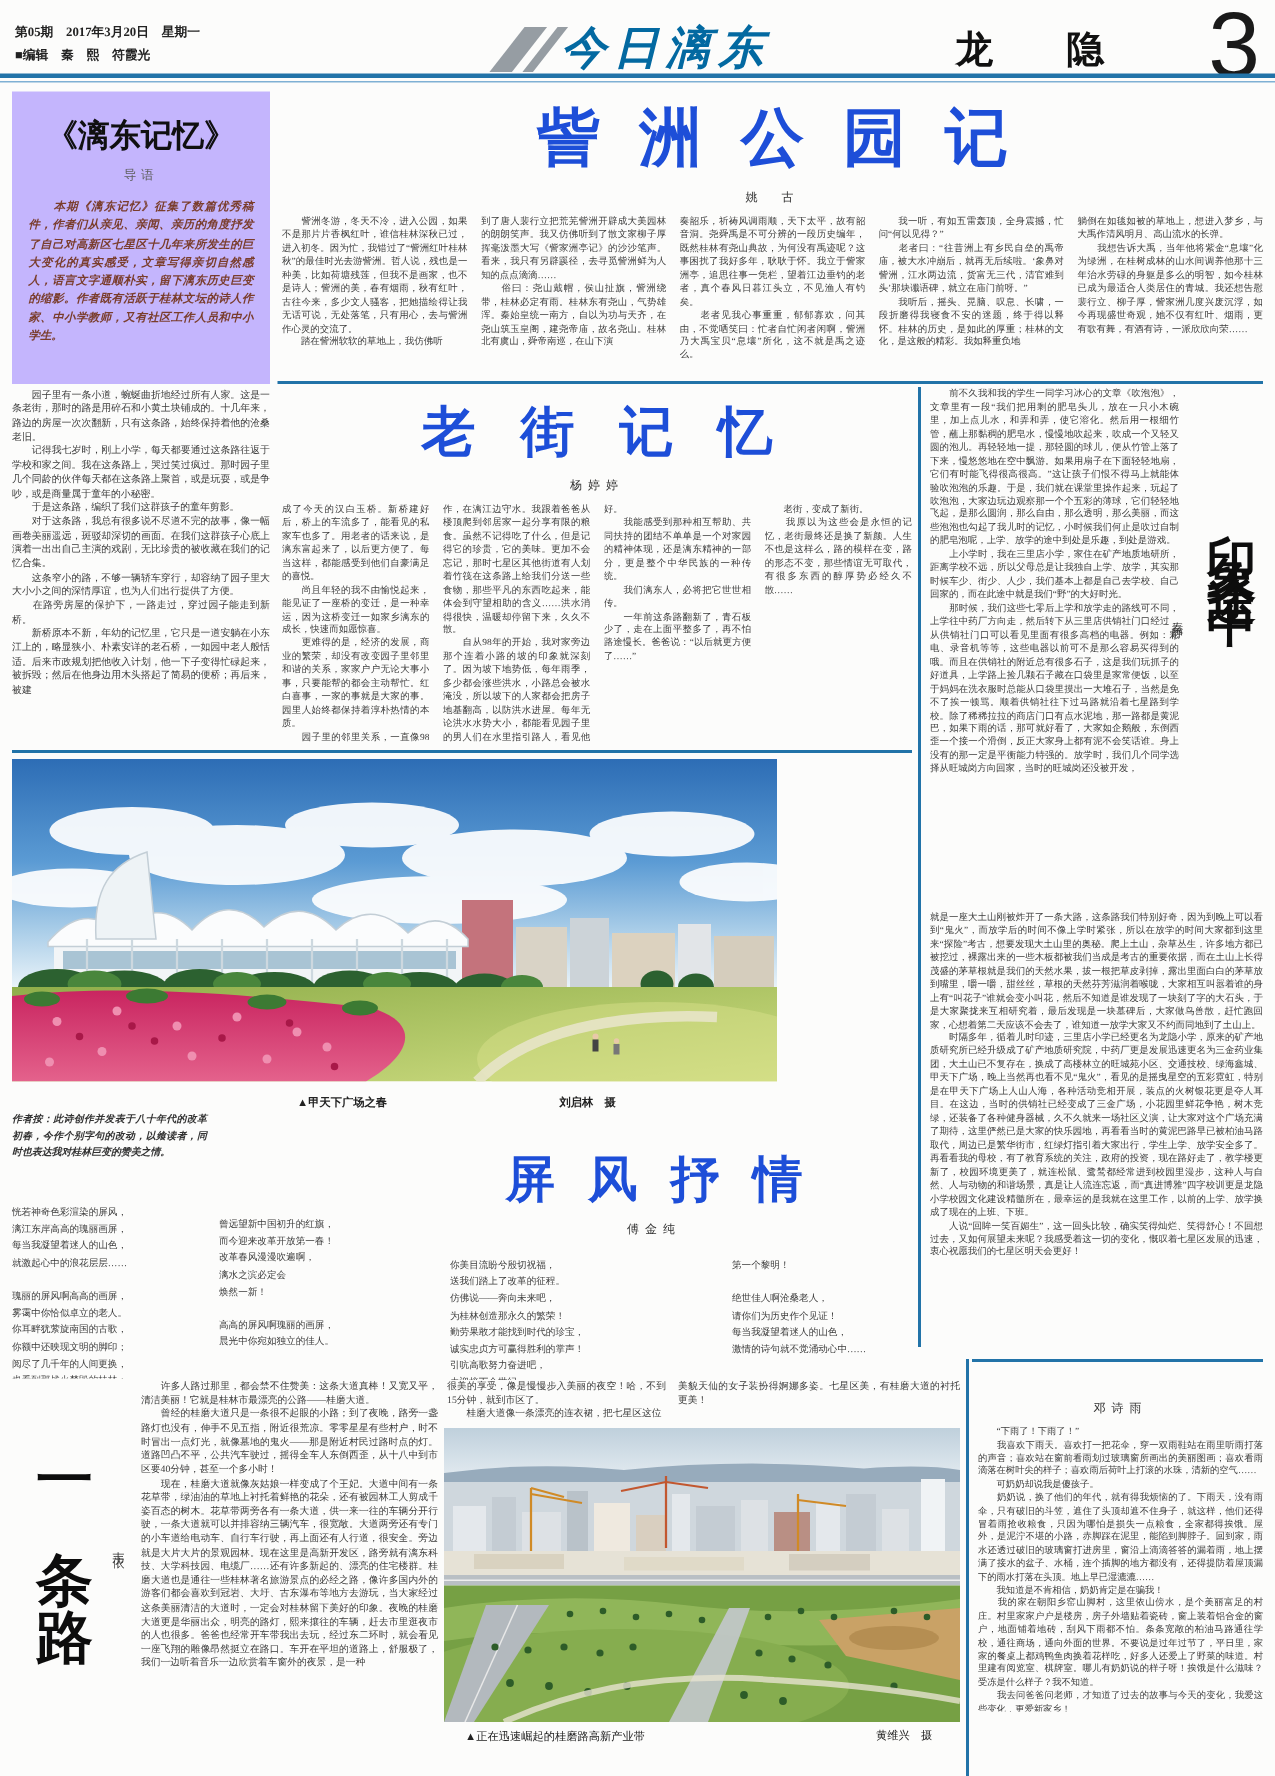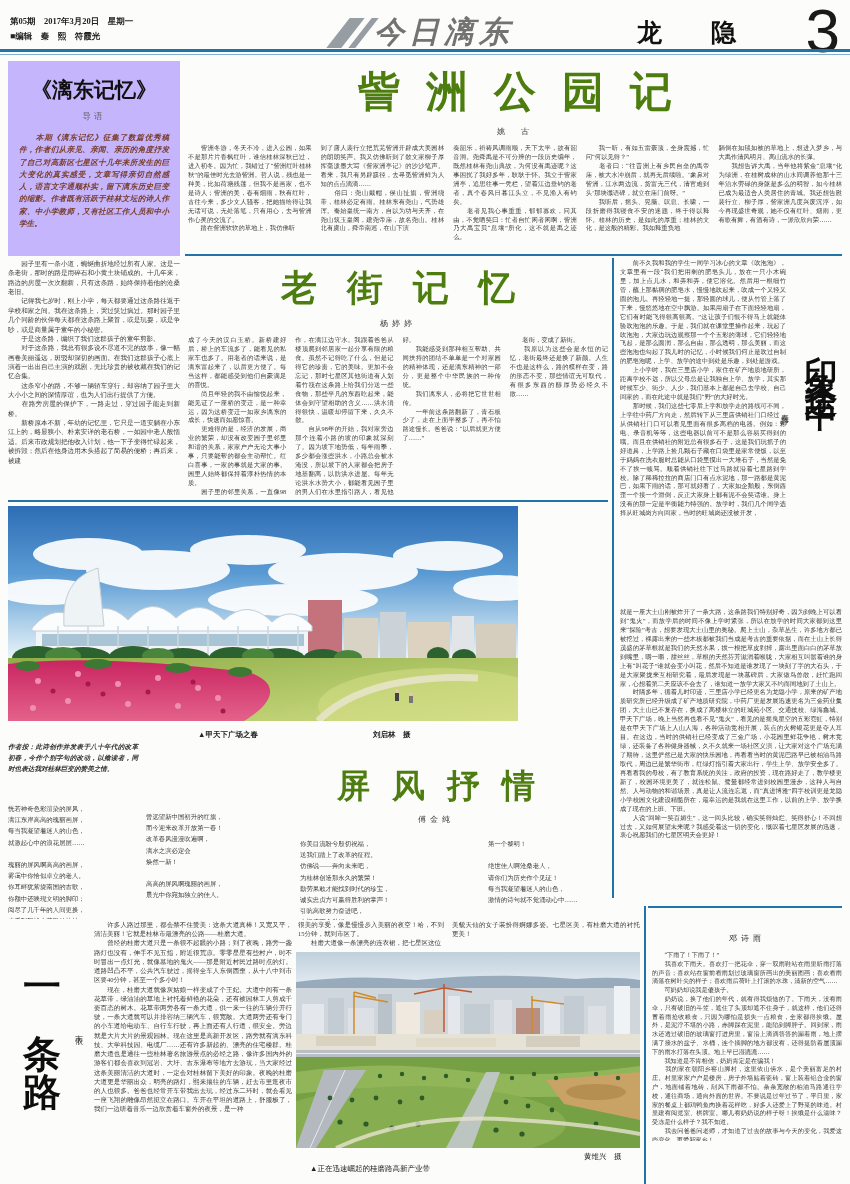--- a/index.html
+++ b/index.html
@@ -4,34 +4,34 @@
 <style>
   html,body{margin:0;padding:0;background:#e8e8e8;}
   .page{position:relative;width:850px;height:1184px;margin:0 auto;background:#fcfcfb;
         font-family:"Liberation Serif",serif;color:#2e2e2e;overflow:hidden;}
   .pos{position:absolute;}
   
   .hdr-issue{font-size:8.5px;font-weight:bold;line-height:1.8;color:#222;}
   .masthead-wrap{display:flex;align-items:center;gap:7px;}
   .slash{background:#969da3;height:30px;transform:skewX(-38deg);}
   .sl-a{width:15px;}  .sl-b{width:7px;}
-  .masthead{font-size:30px;font-weight:bold;font-style:italic;color:#737373;letter-spacing:5px;white-space:nowrap;}
+  .masthead{font-size:30px;font-weight:bold;font-style:italic;color:#0369a1;letter-spacing:5px;white-space:nowrap;}
   .section-name{font-size:25px;font-weight:bold;letter-spacing:12px;color:#111;white-space:nowrap;}
   .page-num{font-size:62px;font-family:"Liberation Sans",sans-serif;color:#1a1a1a;line-height:1;}
   .hrule{background:#2273a8;height:2px;}
   .hrule-light{background:#7fb0d4;height:1px;}
   .vrule{background:#2273a8;width:2px;}
   
   .mem-box{background:#c4b5fd;}
   .mb-title{margin-top:15px;text-align:center;font-family:"Liberation Sans",sans-serif;font-weight:bold;font-size:21px;color:#101010;}
   .mb-sub{text-align:center;font-size:8.5px;color:#5f5f5f;margin-top:7px;letter-spacing:3px;}
   .mb-body{margin:9px 11px 0;font-size:7.6px;line-height:1.62;color:#7a3d2c;font-style:italic;font-weight:bold;
            text-align:justify;white-space:pre-line;}
   
-  .headline{font-family:"Liberation Sans",sans-serif;font-weight:bold;color:#4d7c0f;text-align:center;white-space:nowrap;}
+  .headline{font-family:"Liberation Sans",sans-serif;font-weight:bold;color:#1d4ed8;text-align:center;white-space:nowrap;}
   .author{font-size:8px;text-align:center;color:#333;letter-spacing:4px;}
   
   .bt{font-size:6.3px;line-height:1.42;text-align:justify;white-space:pre-line;color:#3b3b3b;overflow:hidden;}
   .cols{display:flex;gap:9px;}
   .cols .c{flex:1;}
   .poem{font-size:6.4px;line-height:1.75;white-space:pre-line;color:#3b3b3b;overflow:hidden;}
   .note{font-size:6.6px;line-height:1.7;white-space:pre-line;color:#333;font-style:italic;font-weight:bold;text-align:justify;}
   
   .v-title{writing-mode:vertical-rl;text-orientation:upright;font-family:"Liberation Sans",sans-serif;
            font-weight:bold;color:#0d0d0d;white-space:nowrap;}
@@ -361,21 +361,21 @@
           <circle cx="70" cy="172" r="2.6"></circle>
           <circle cx="96" cy="176" r="2.6"></circle>
         <circle cx="122" cy="172" r="2.6"></circle>
           <circle cx="200" cy="178" r="2.6"></circle>
           <circle cx="226" cy="182" r="2.6"></circle>
       </g>
       <path d="M40,196 Q120,160 220,168 Q290,172 344,182" stroke="#e6e2cf" stroke-width="4" fill="none" opacity="0.8"></path>
     </svg>
   </div>
   <div class="pos" style="left:296px;top:1152px;width:344px;height:14px;">
-    <span class="pos cap" style="left:14px;top:12px;">▲正在迅速崛起的桂磨路高新产业带</span>
+    <span class="pos cap" style="left:14px;top:1px;">▲正在迅速崛起的桂磨路高新产业带</span>
     <span class="pos cap" style="left:288px;top:0;">黄维兴　摄</span>
   </div>
 
   <div class="pos" style="left:652px;top:928px;width:190px;height:254px;">
     <div class="author" style="margin-top:5px;">邓诗雨</div>
     <div class="bt" style="margin-top:7px;height:190px;font-size:6.2px;">　　“下雨了！下雨了！”
 　　我喜欢下雨天。喜欢打一把花伞，穿一双雨鞋站在雨里听雨打落的声音；喜欢站在窗前看雨划过玻璃窗所画出的美丽图画；喜欢看雨滴落在树叶尖的样子；喜欢雨后荷叶上打滚的水珠，清新的空气……
 　　可奶奶却说我是傻孩子。
 　　奶奶说，换了他们的年代，就有得我烦恼的了。下雨天，没有雨伞，只有破旧的斗笠，遮住了头顶却遮不住身子，就这样，他们还得冒着雨抢收粮食，只因为哪怕是损失一点粮食，全家都得挨饿。屋外，是泥泞不堪的小路，赤脚踩在泥里，能陷到脚脖子。回到家，雨水还透过破旧的玻璃窗打进房里，窗沿上滴滴答答的漏着雨，地上摆满了接水的盆子、水桶，连个插脚的地方都没有，还得提防着屋顶漏下的雨水打落在头顶。地上早已湿漉漉……
 　　我知道是不肯相信，奶奶肯定是在骗我！

